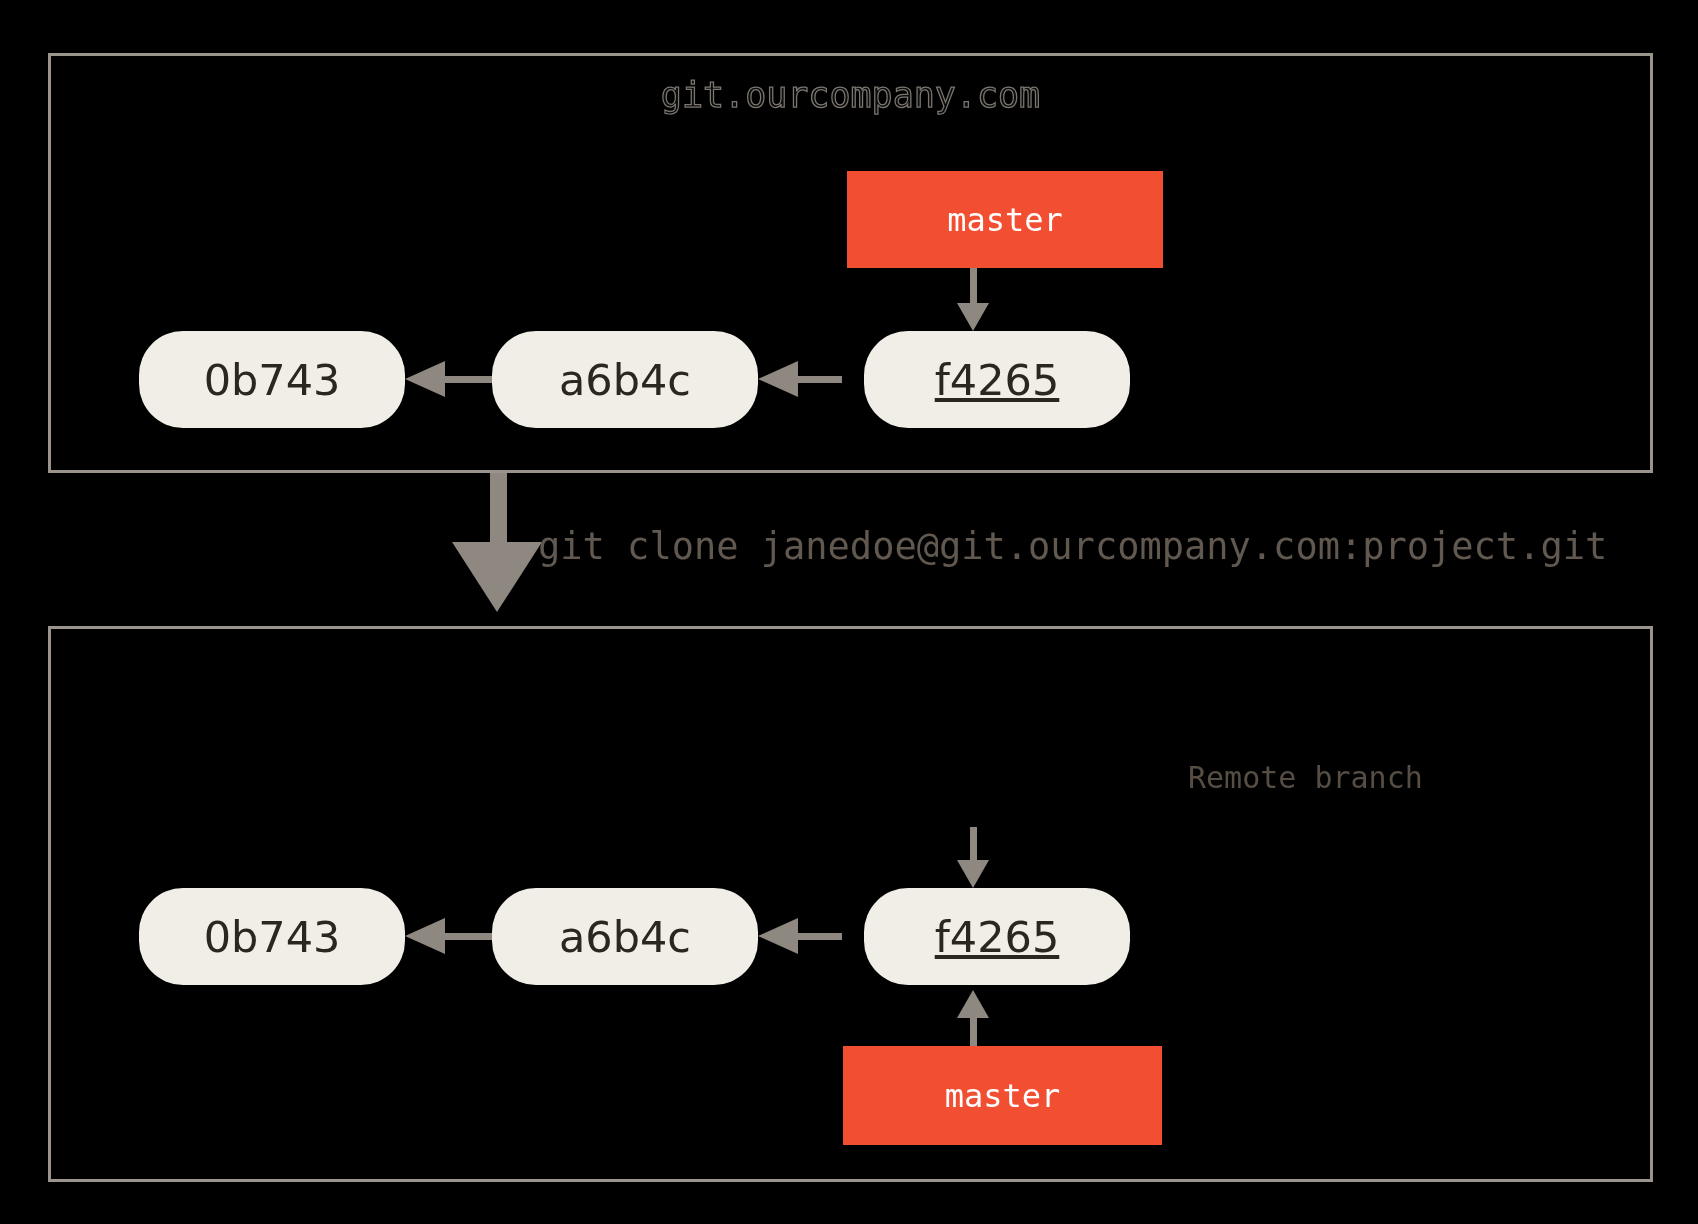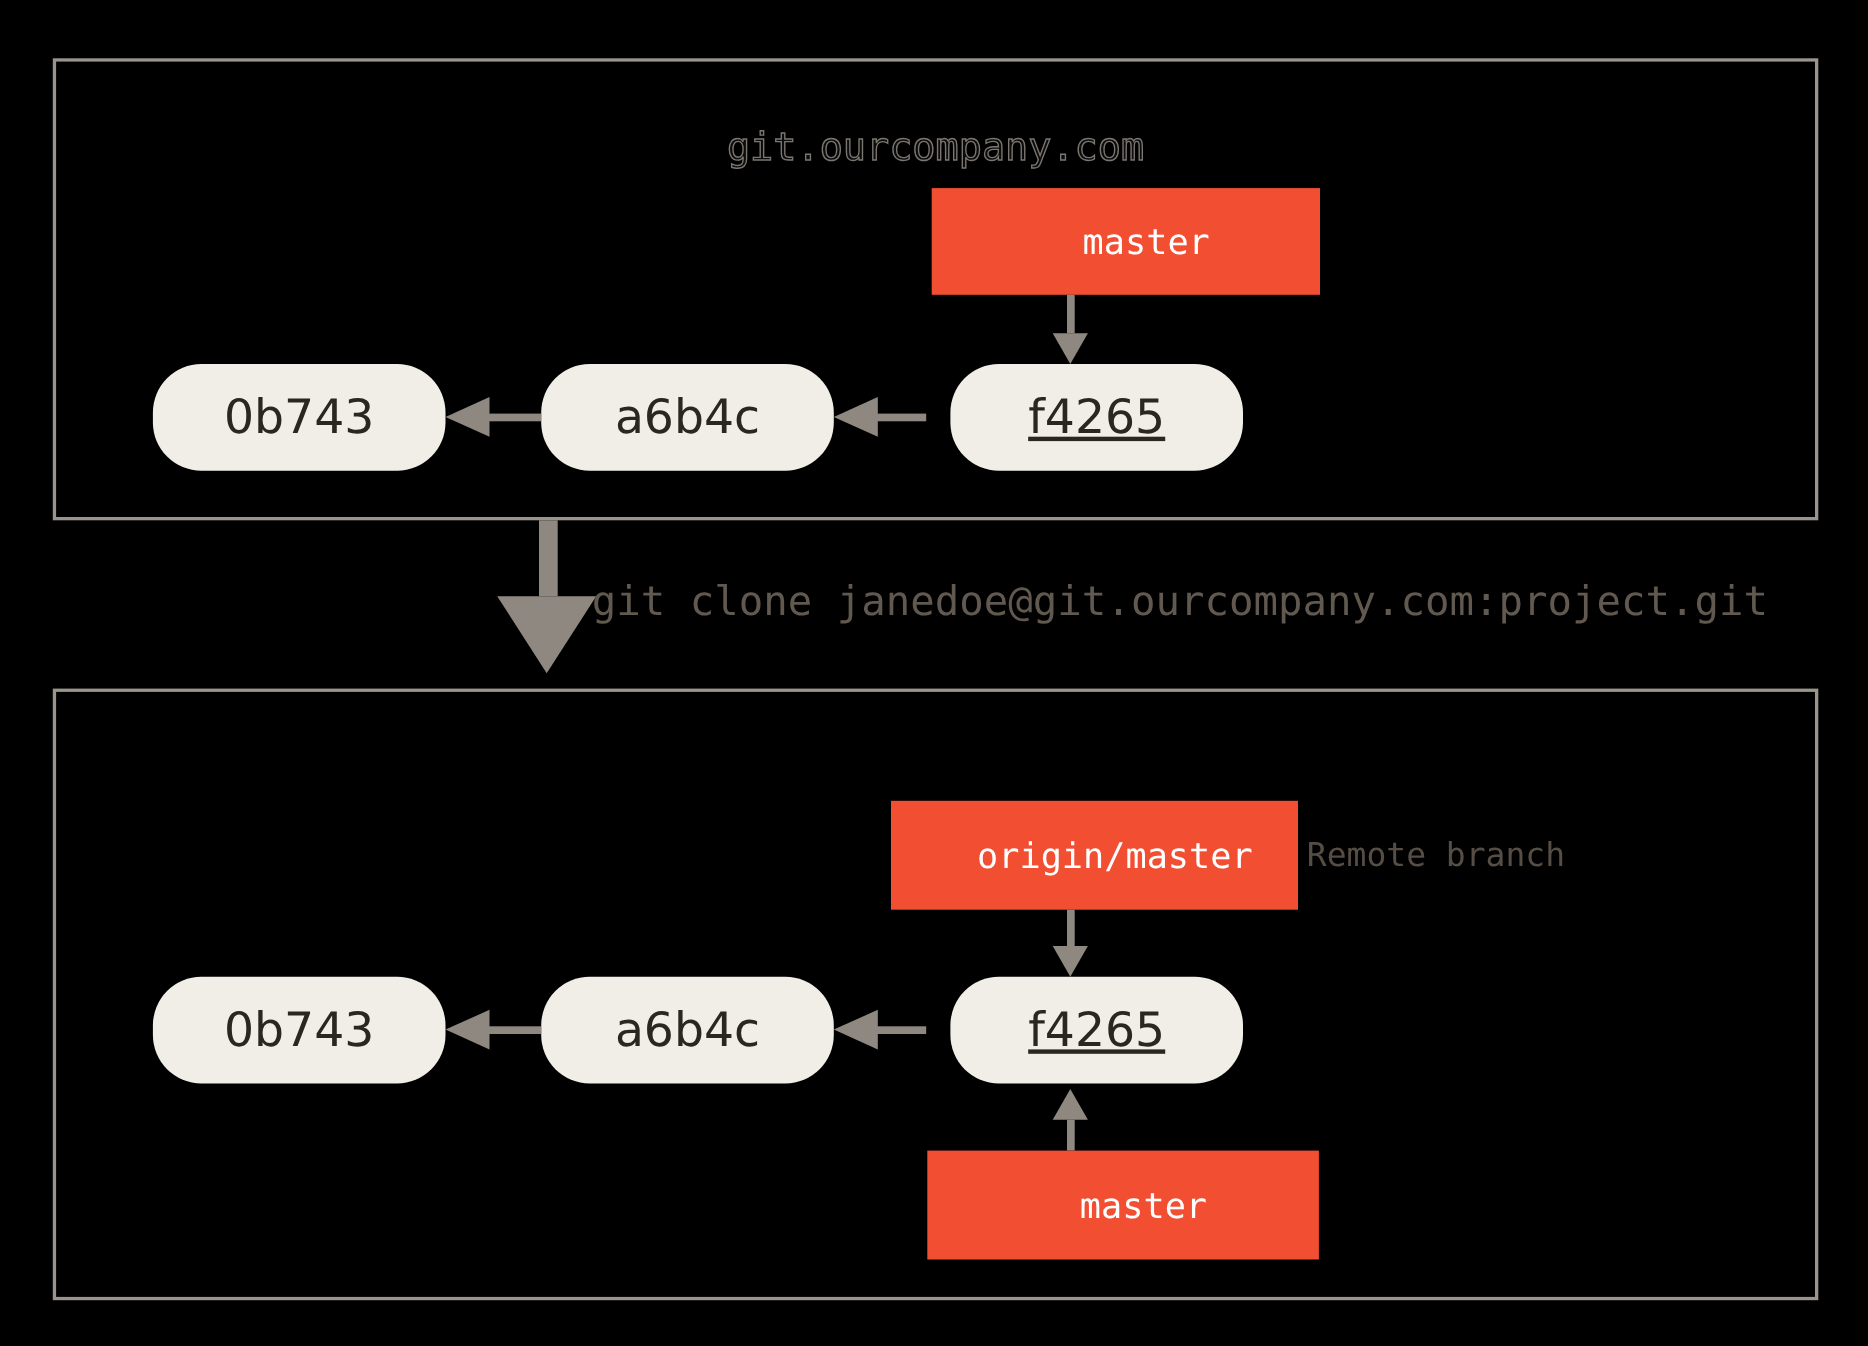--- a/index.html
+++ b/index.html
@@ -22,29 +22,28 @@
   }
   .repo-box{
     position:absolute;border:3px solid var(--box-border);box-sizing:border-box;
   }
   .repo-box.server{left:48px;top:53px;width:1605px;height:420px;}
   .repo-box.local{left:48px;top:626px;width:1605px;height:556px;}
   .repo-title{
     position:absolute;left:48px;width:1605px;text-align:center;
     font-size:35px;line-height:38px;
     color:var(--title-fill);
-    margin-top:39px;
     -webkit-text-stroke:1.25px var(--title-outline);
   }
   .repo-title.server-t{top:76px;}
   .repo-title.local-t{top:659px;}
   .branch-box{
     position:absolute;background:var(--branch-fill);
     display:flex;align-items:center;justify-content:center;
-    color:var(--branch-text);font-size:32px;padding-left:37px;
+    color:var(--branch-text);font-size:32px;
   }
   .branch-box.b-server-master{left:847px;top:171px;width:316px;height:97px;}
   .branch-box.b-origin-master{left:810px;top:728px;width:333px;height:99px;}
   .branch-box.b-local-master{left:843px;top:1046px;width:319px;height:99px;}
   .commit-pill{
     position:absolute;width:266px;height:97px;border-radius:44px;
     background:var(--commit-fill);color:var(--commit-text);
     display:flex;align-items:center;justify-content:center;
     font-family:"DejaVu Sans", sans-serif;font-size:43px;
   }
@@ -122,23 +121,20 @@
   <div class="shaft-h a1s1"></div>
   <div class="head-left a1h2"></div>
   <div class="shaft-h a1s2"></div>
 
   <div class="clone-shaft"></div>
   <div class="clone-head"></div>
   <div class="clone-cmd">git clone janedoe@git.ourcompany.com:project.git</div>
 
   <div class="repo-box local"></div>
 
-  <div class="branch-box b-origin-master">
-    <span>origin/master</span>
-  </div>
   <div class="side-label remote">Remote branch</div>
 
   <div class="shaft-v vs-mid"></div>
   <div class="head-down vh-mid"></div>
 
   <div class="commit-pill r2 c1">
     <span>0b743</span>
   </div>
   <div class="commit-pill r2 c2">
     <span>a6b4c</span>

